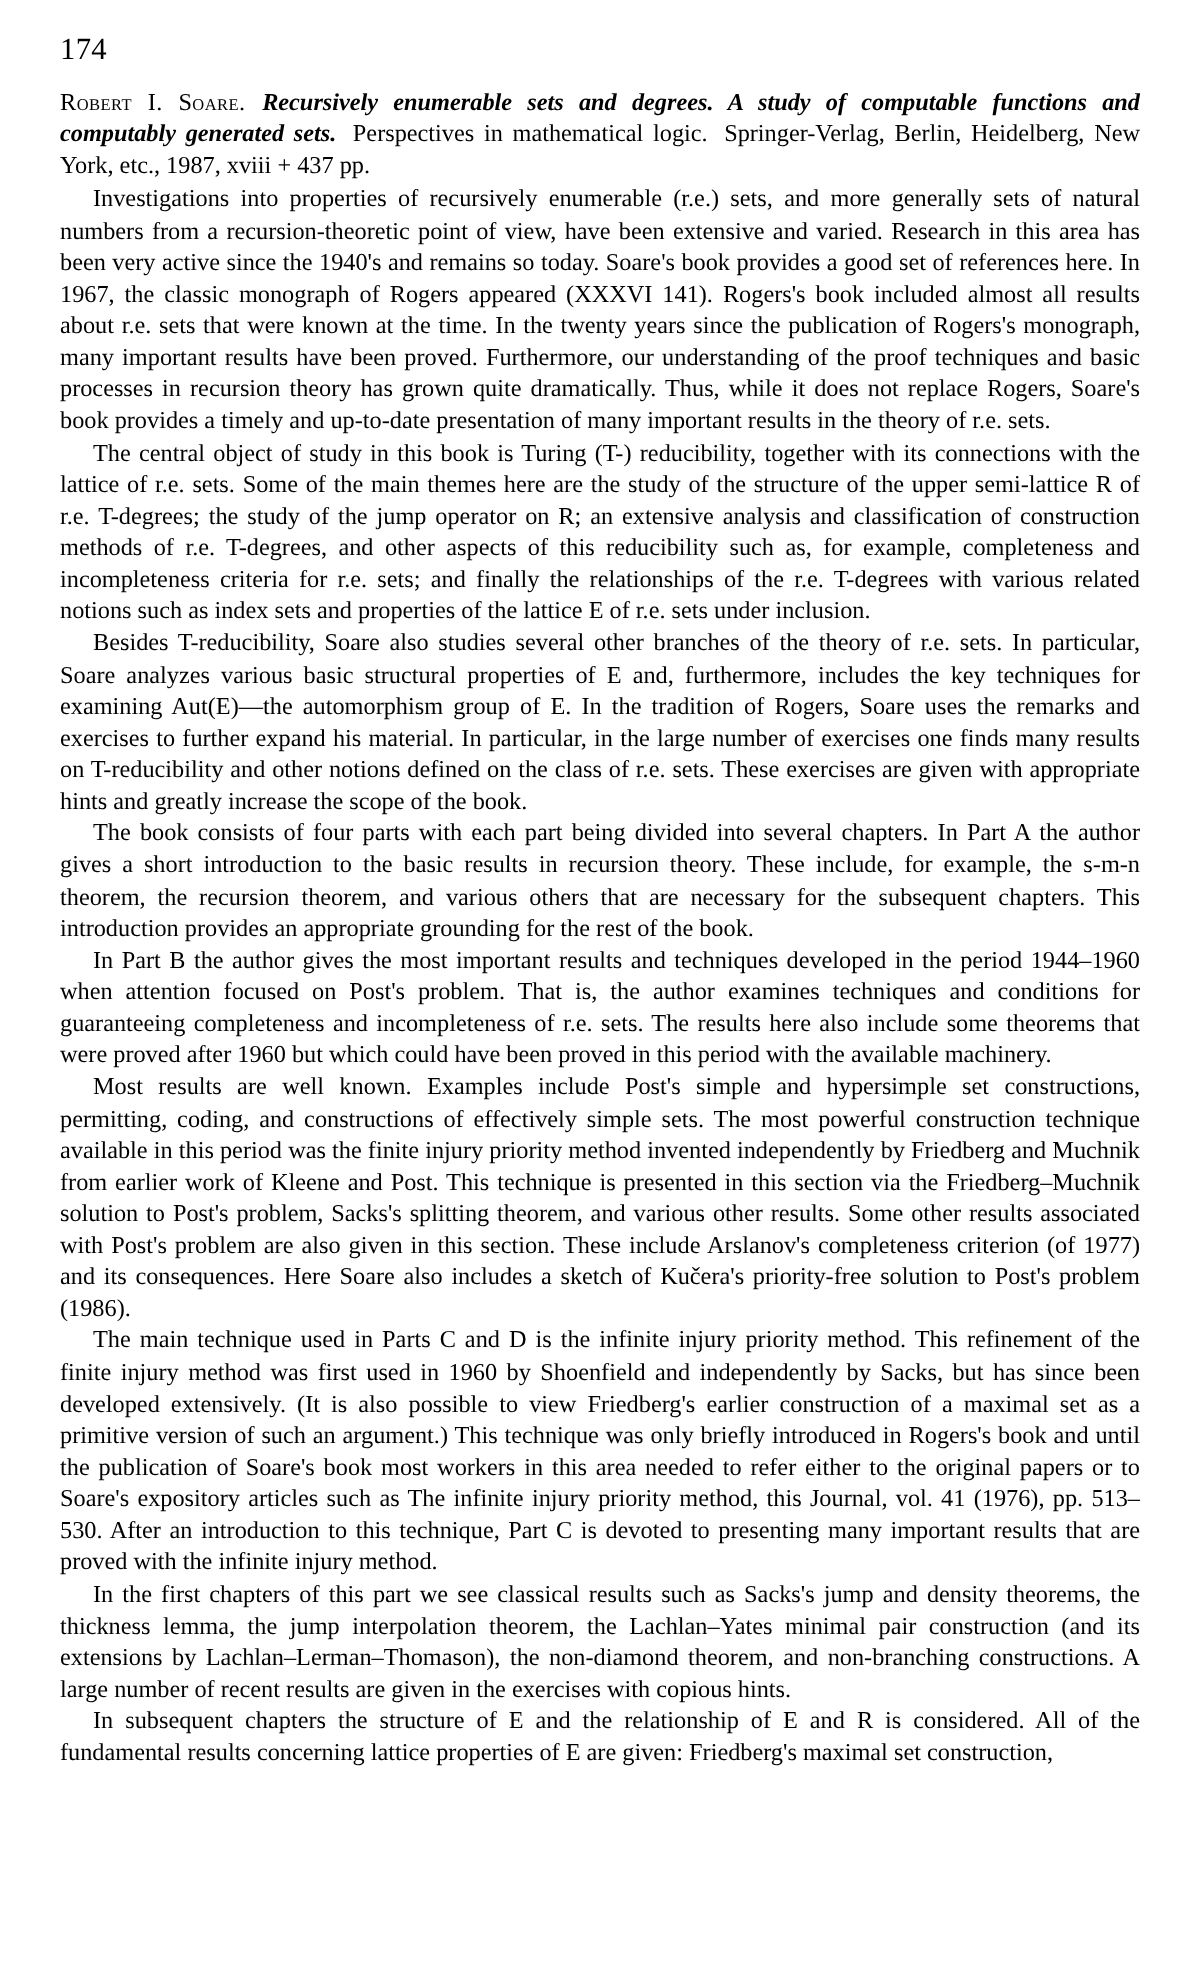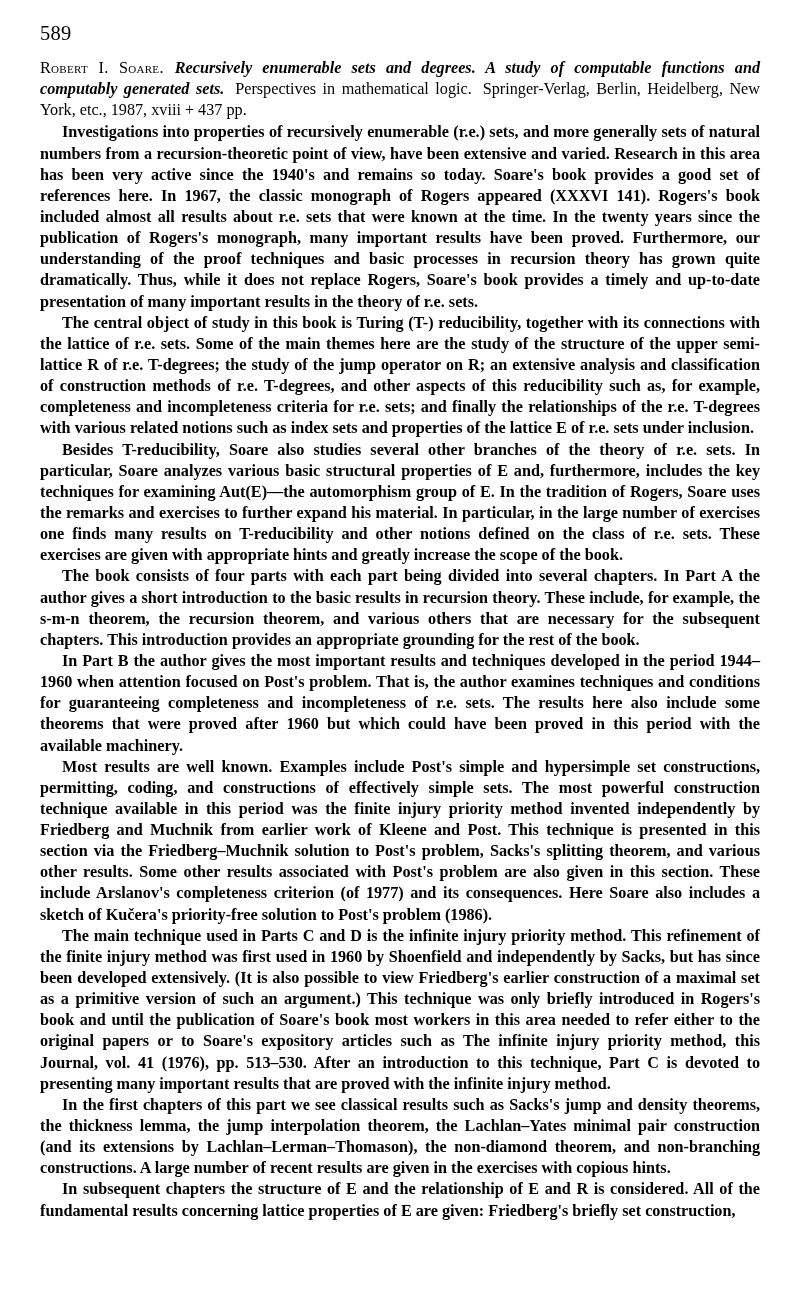--- a/index.html
+++ b/index.html
@@ -48,21 +48,20 @@
   p {
     margin: 0;
     font-size: 16.2px;
     line-height: 1.305;
     text-align: justify;
     text-justify: inter-word;
     hyphens: none;
   }
   p.indent {
     text-indent: 22px;
-    font-weight: bold;
   }
   p.head-block {
     text-indent: 0;
     margin-bottom: 1px;
   }
   .smallcaps {
     font-variant: small-caps;
     letter-spacing: 0.3px;
   }
   .bolditalic-title {
@@ -73,33 +72,33 @@
     display: inline-block;
     width: 11px;
   }
 </style>
 </head>
 <body>
 
 <div class="page">
 
   <div class="header">
-    <div class="folio">589</div>
+    <div class="folio">174</div>
   </div>
 
   <div class="body-col">
 
     <p class="head-block">
       <span class="smallcaps">Robert I. Soare.</span><span class="sp-wide"></span><span class="bolditalic-title">Recursively enumerable sets and degrees. A study of computable functions and computably generated sets.</span><span class="sp-wide"></span><span>Perspectives in mathematical logic.</span><span class="sp-wide"></span><span>Springer-Verlag, Berlin, Heidelberg, New York, etc., 1987, xviii + 437 pp.</span>
     </p>
 
     <p class="indent">Investigations into properties of recursively enumerable (r.e.) sets, and more generally sets of natural numbers from a recursion-theoretic point of view, have been extensive and varied. Research in this area has been very active since the 1940's and remains so today. Soare's book provides a good set of references here. In 1967, the classic monograph of Rogers appeared (XXXVI 141). Rogers's book included almost all results about r.e. sets that were known at the time. In the twenty years since the publication of Rogers's monograph, many important results have been proved. Furthermore, our understanding of the proof techniques and basic processes in recursion theory has grown quite dramatically. Thus, while it does not replace Rogers, Soare's book provides a timely and up-to-date presentation of many important results in the theory of r.e. sets.</p>
     <p class="indent">The central object of study in this book is Turing (T-) reducibility, together with its connections with the lattice of r.e. sets. Some of the main themes here are the study of the structure of the upper semi-lattice R of r.e. T-degrees; the study of the jump operator on R; an extensive analysis and classification of construction methods of r.e. T-degrees, and other aspects of this reducibility such as, for example, completeness and incompleteness criteria for r.e. sets; and finally the relationships of the r.e. T-degrees with various related notions such as index sets and properties of the lattice E of r.e. sets under inclusion.</p>
     <p class="indent">Besides T-reducibility, Soare also studies several other branches of the theory of r.e. sets. In particular, Soare analyzes various basic structural properties of E and, furthermore, includes the key techniques for examining Aut(E)—the automorphism group of E. In the tradition of Rogers, Soare uses the remarks and exercises to further expand his material. In particular, in the large number of exercises one finds many results on T-reducibility and other notions defined on the class of r.e. sets. These exercises are given with appropriate hints and greatly increase the scope of the book.</p>
     <p class="indent">The book consists of four parts with each part being divided into several chapters. In Part A the author gives a short introduction to the basic results in recursion theory. These include, for example, the s-m-n theorem, the recursion theorem, and various others that are necessary for the subsequent chapters. This introduction provides an appropriate grounding for the rest of the book.</p>
     <p class="indent">In Part B the author gives the most important results and techniques developed in the period 1944–1960 when attention focused on Post's problem. That is, the author examines techniques and conditions for guaranteeing completeness and incompleteness of r.e. sets. The results here also include some theorems that were proved after 1960 but which could have been proved in this period with the available machinery.</p>
     <p class="indent">Most results are well known. Examples include Post's simple and hypersimple set constructions, permitting, coding, and constructions of effectively simple sets. The most powerful construction technique available in this period was the finite injury priority method invented independently by Friedberg and Muchnik from earlier work of Kleene and Post. This technique is presented in this section via the Friedberg–Muchnik solution to Post's problem, Sacks's splitting theorem, and various other results. Some other results associated with Post's problem are also given in this section. These include Arslanov's completeness criterion (of 1977) and its consequences. Here Soare also includes a sketch of Kučera's priority-free solution to Post's problem (1986).</p>
     <p class="indent">The main technique used in Parts C and D is the infinite injury priority method. This refinement of the finite injury method was first used in 1960 by Shoenfield and independently by Sacks, but has since been developed extensively. (It is also possible to view Friedberg's earlier construction of a maximal set as a primitive version of such an argument.) This technique was only briefly introduced in Rogers's book and until the publication of Soare's book most workers in this area needed to refer either to the original papers or to Soare's expository articles such as The infinite injury priority method, this Journal, vol. 41 (1976), pp. 513–530. After an introduction to this technique, Part C is devoted to presenting many important results that are proved with the infinite injury method.</p>
     <p class="indent">In the first chapters of this part we see classical results such as Sacks's jump and density theorems, the thickness lemma, the jump interpolation theorem, the Lachlan–Yates minimal pair construction (and its extensions by Lachlan–Lerman–Thomason), the non-diamond theorem, and non-branching constructions. A large number of recent results are given in the exercises with copious hints.</p>
-    <p class="indent">In subsequent chapters the structure of E and the relationship of E and R is considered. All of the fundamental results concerning lattice properties of E are given: Friedberg's briefly set construction,</p>
+    <p class="indent">In subsequent chapters the structure of E and the relationship of E and R is considered. All of the fundamental results concerning lattice properties of E are given: Friedberg's maximal set construction,</p>
 
   </div>
 </div>
 
 </body></html>

